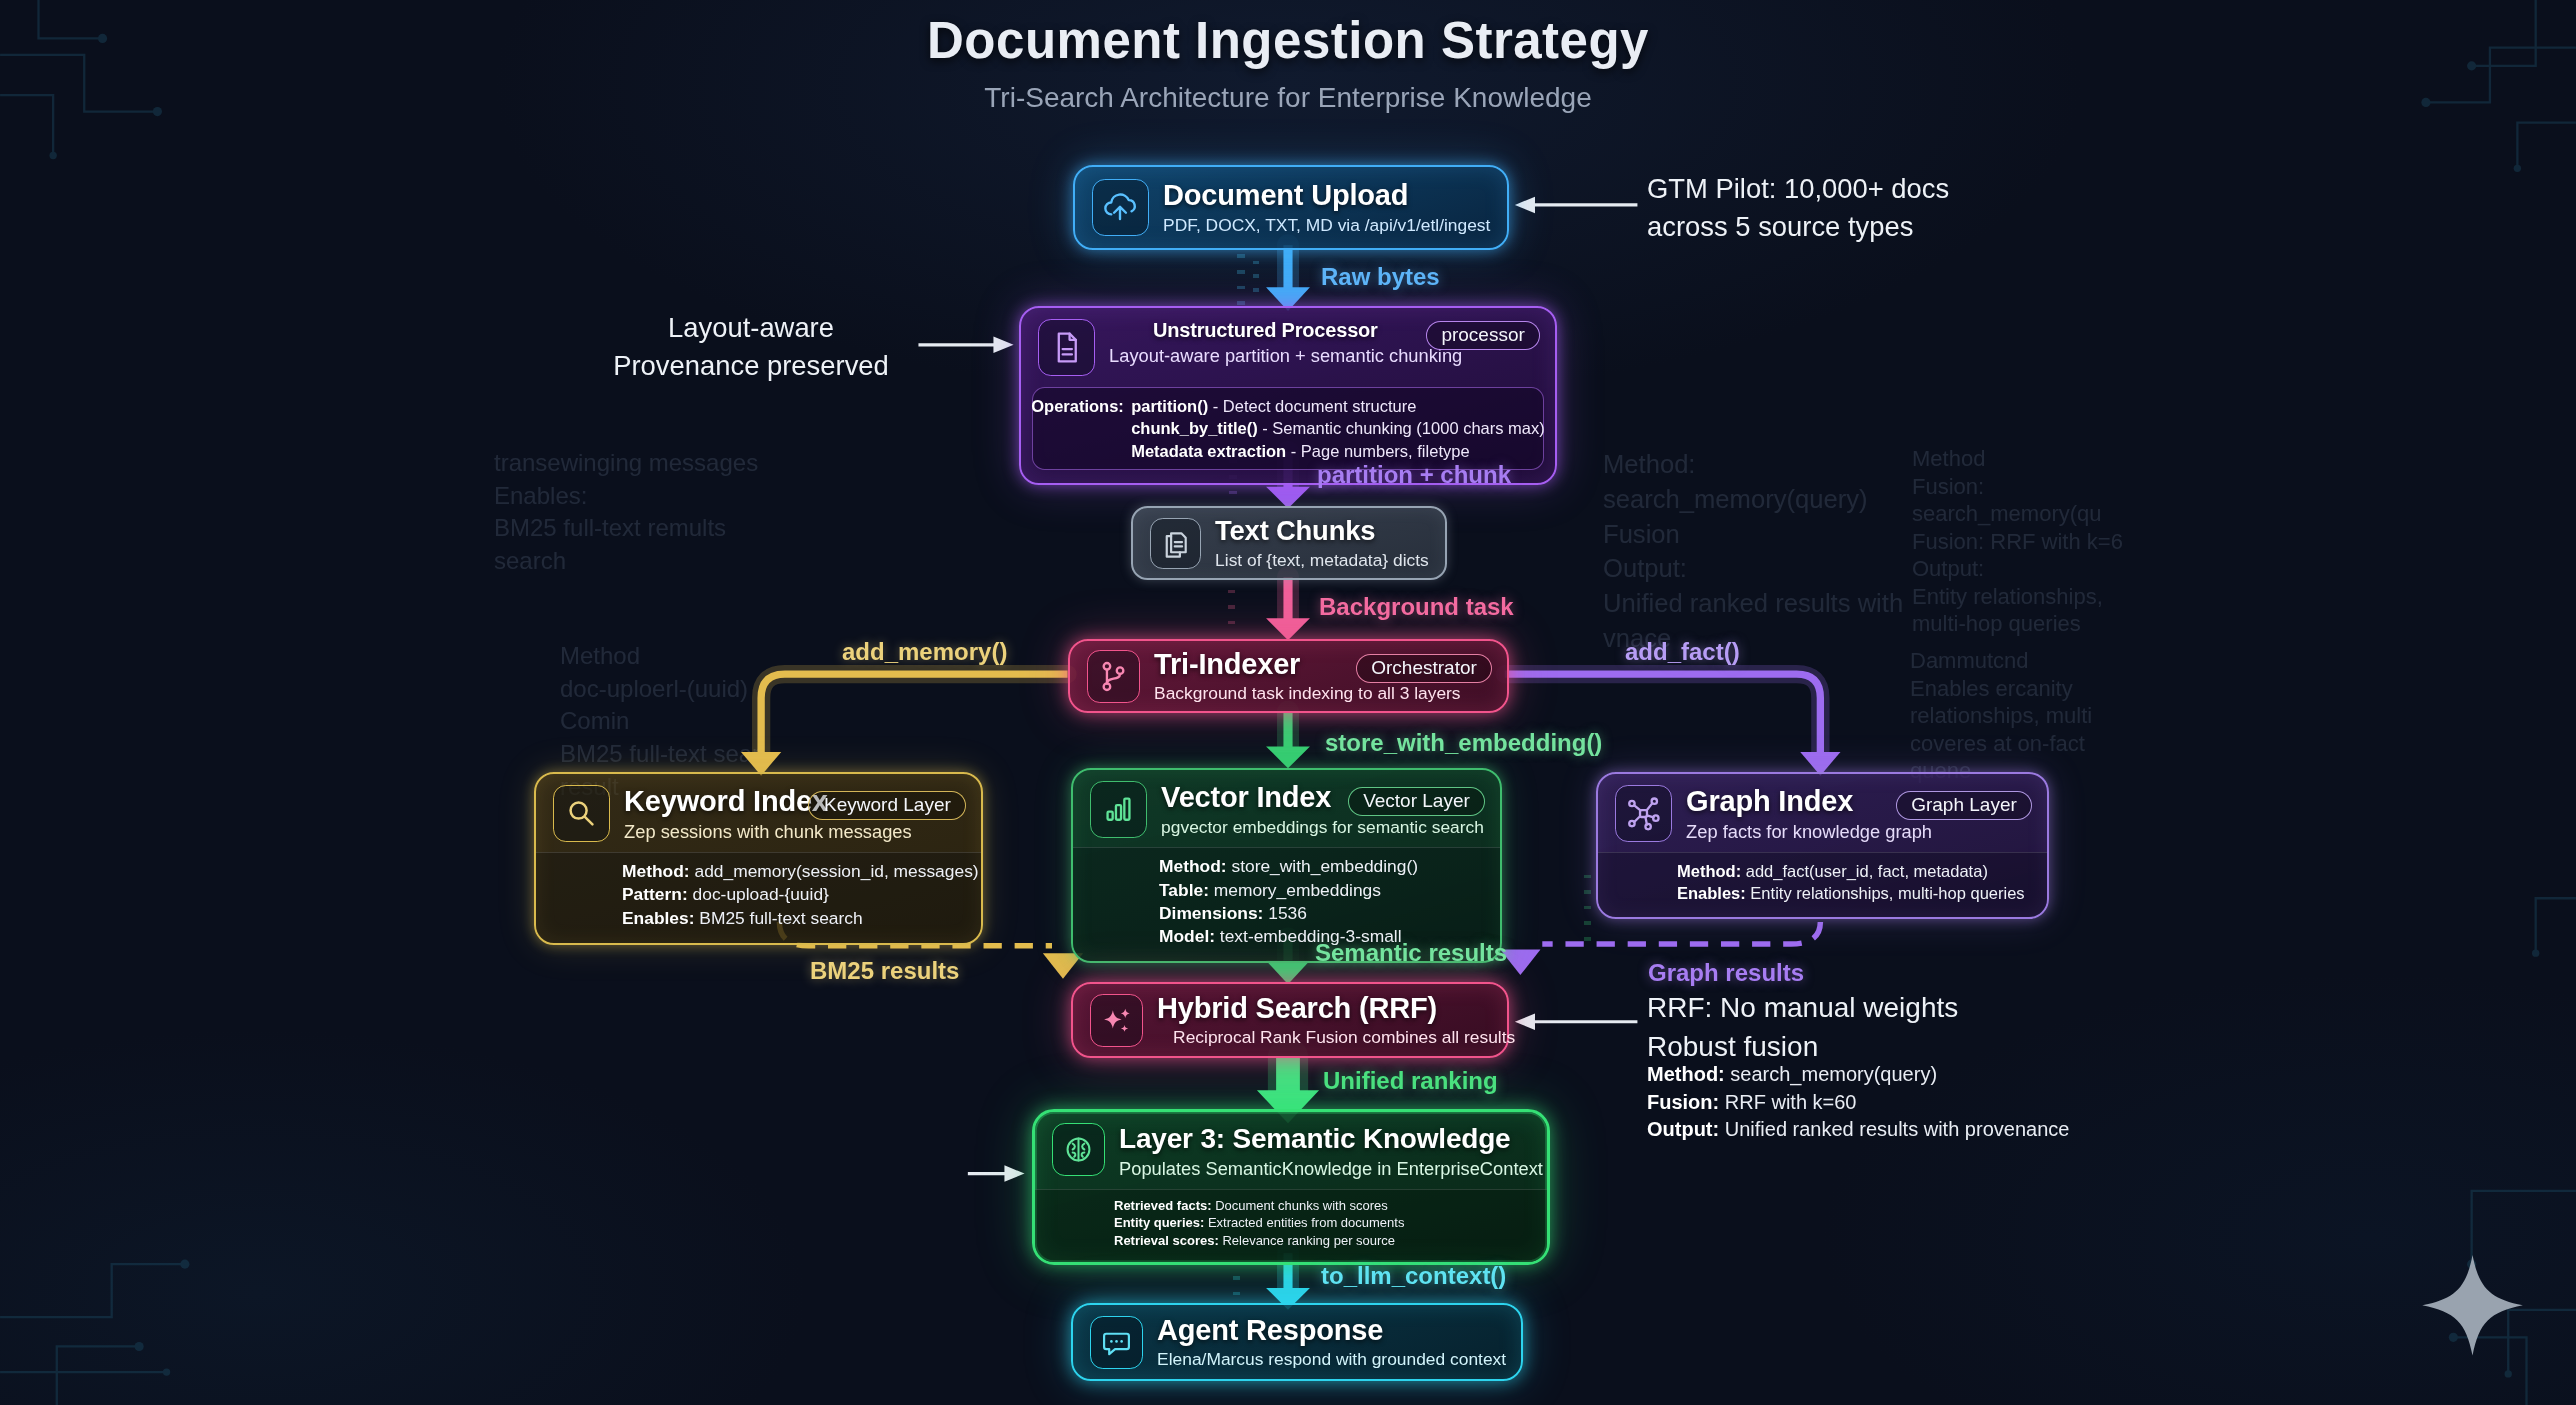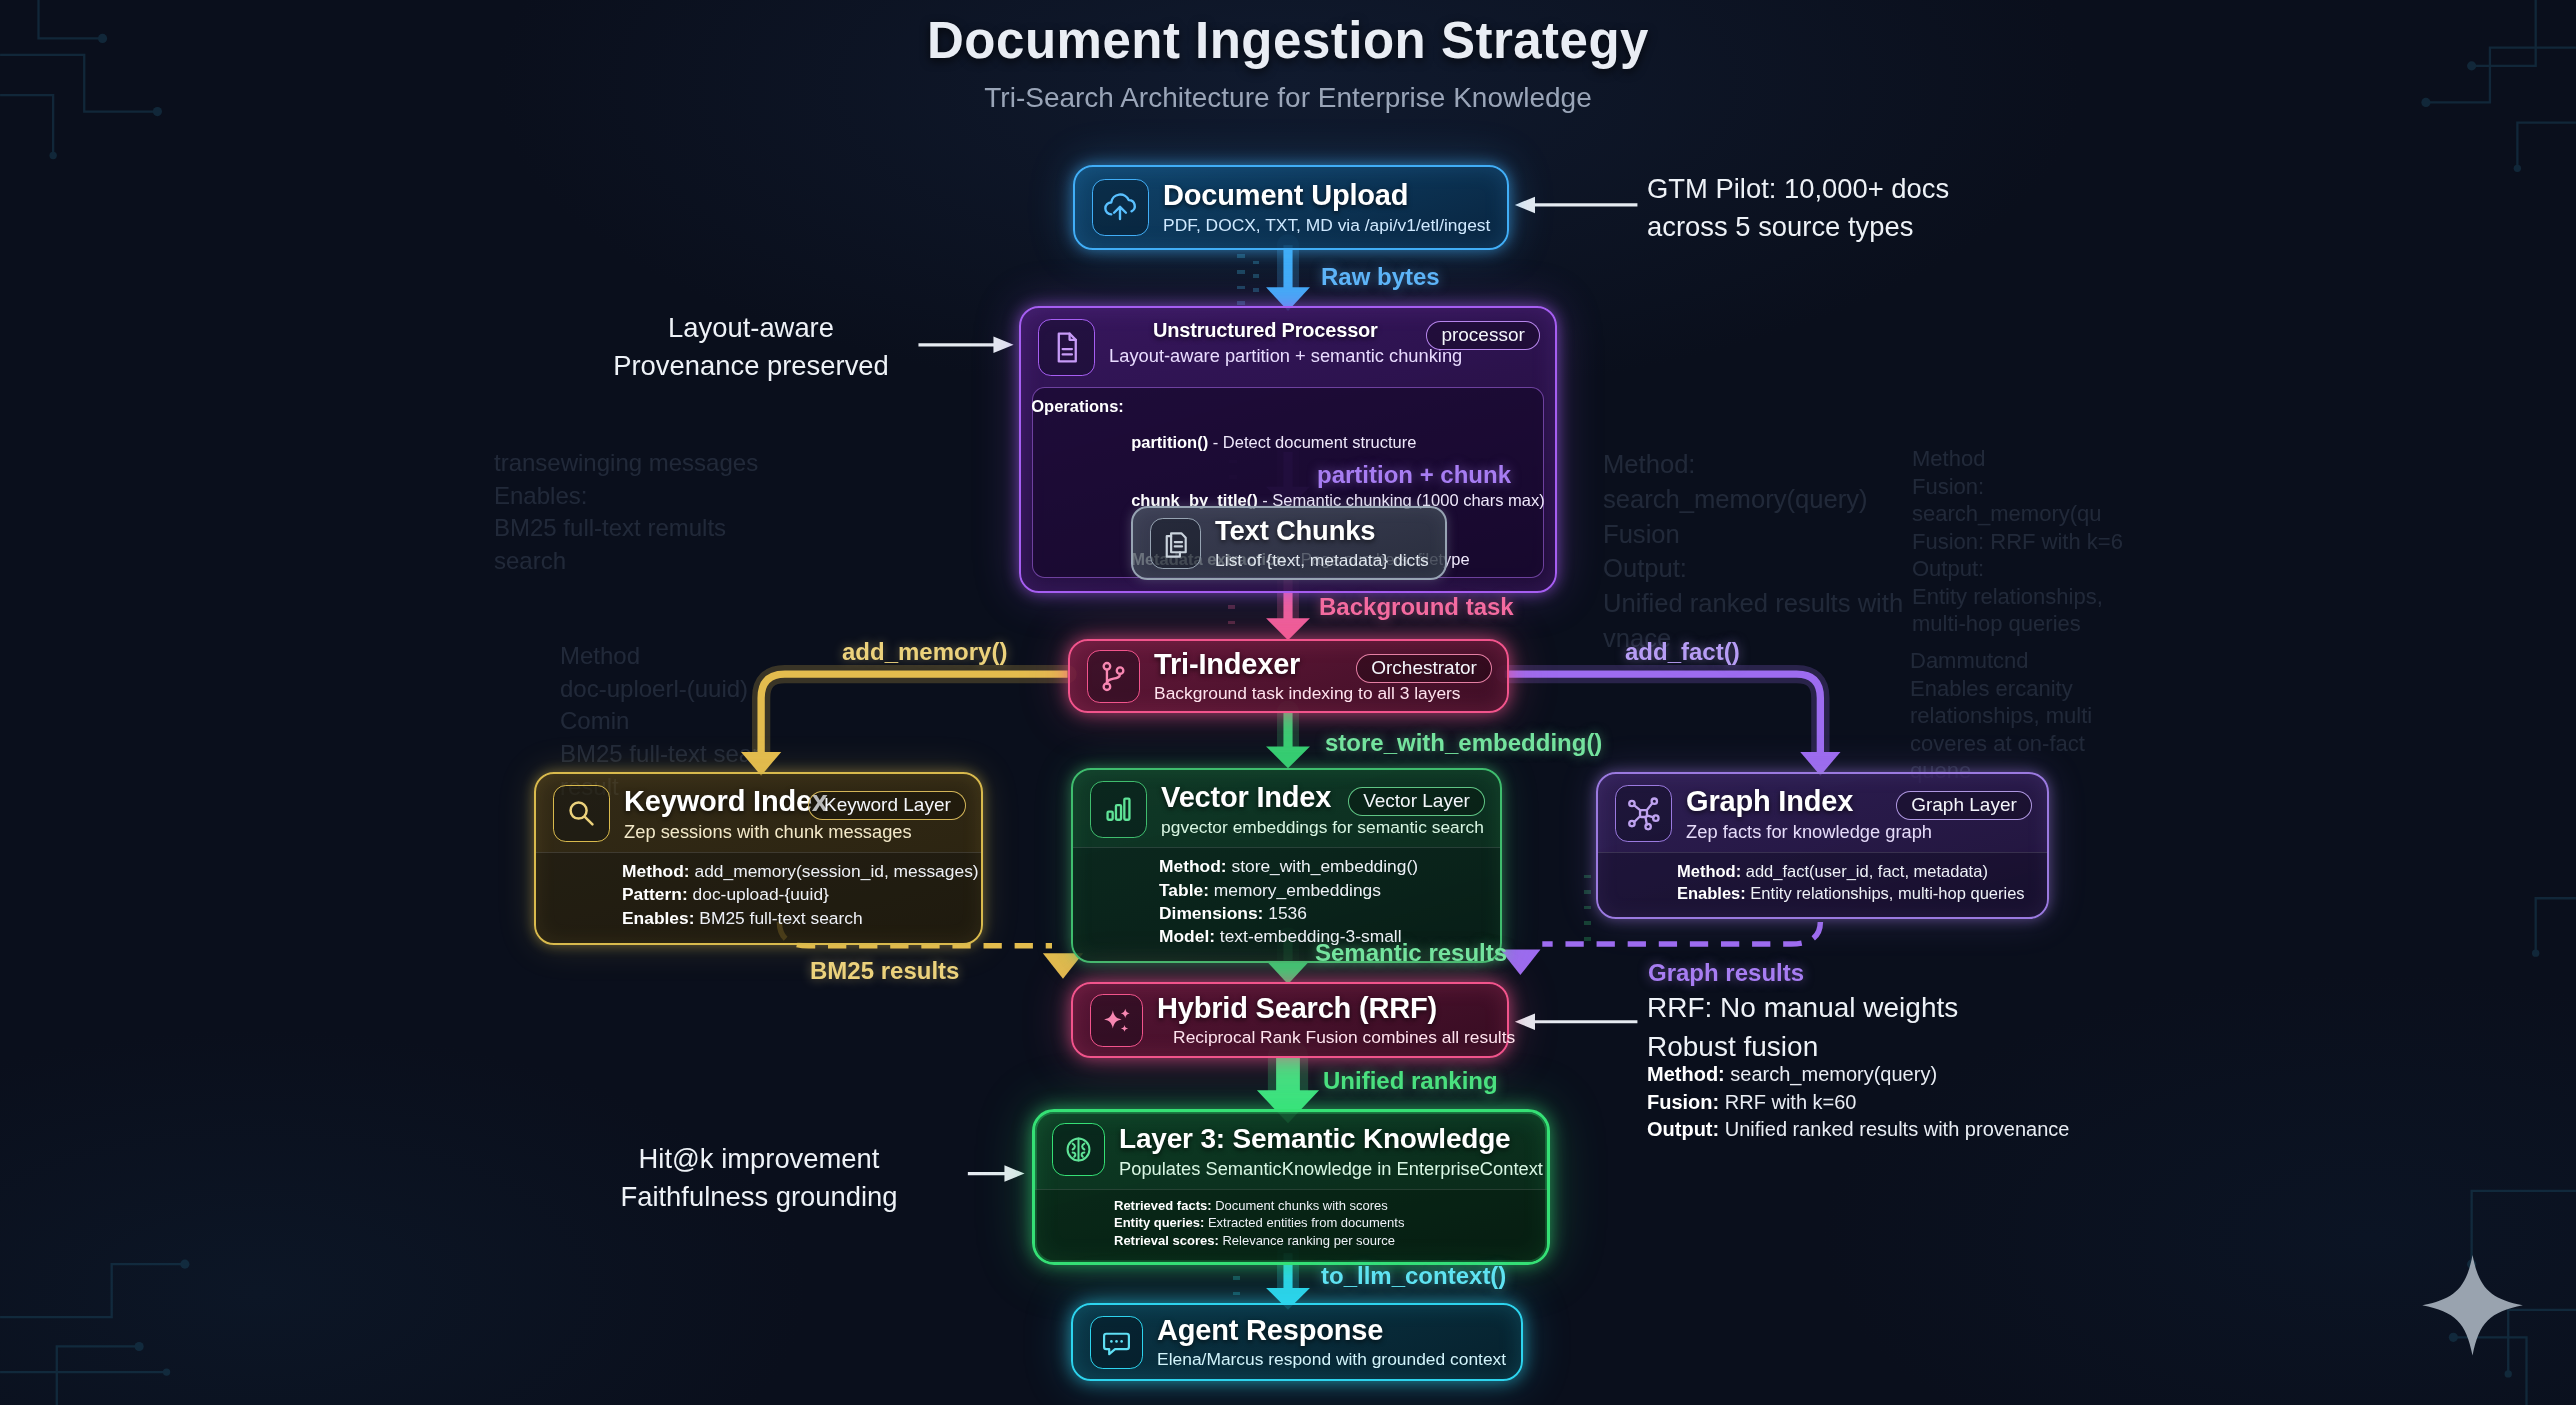--- a/index.html
+++ b/index.html
@@ -42,21 +42,21 @@
   #n-upload{left:1073px;top:165px;width:432px;height:81px;border:2.7px solid #41aef7;
     background:linear-gradient(160deg,rgba(16,82,128,.78),rgba(8,38,66,.9));
     box-shadow:0 0 14.6px rgba(65,174,247,.6),0 0 44px rgba(65,174,247,.26),inset 0 0 22px rgba(65,174,247,.18);}
   #n-upload .n-sub{color:#cfe9ff;font-size:17.4px;}
   #n-processor{left:1019px;top:306px;width:534px;min-height:143px;border:2.7px solid #a65ef2;
     background:linear-gradient(165deg,rgba(62,24,104,.85),rgba(32,12,58,.92));
     box-shadow:0 0 14.6px rgba(166,94,242,.6),0 0 46px rgba(166,94,242,.25),inset 0 0 24px rgba(166,94,242,.16);}
   #n-processor .n-sub{color:#e9dcff;}
   .ops-panel{margin:1.8px 11px 12.8px;border:1.8px solid rgba(178,112,245,.55);background:rgba(18,6,38,.6);
     border-radius:12.8px;padding:7.3px 9.1px;font-size:16.5px;color:#efe8fb;display:flex;gap:7.3px;justify-content:center;line-height:1.35;}
-  .ops-row{white-space:nowrap;margin-top:36px;}
+  .ops-row{white-space:nowrap;}
   #n-chunks{left:1131px;top:506px;width:312px;height:70px;border:2.3px solid #97a4b3;
     background:linear-gradient(165deg,rgba(72,82,96,.72),rgba(44,52,64,.85));
     box-shadow:0 0 11px rgba(151,164,179,.35),inset 0 0 16.5px rgba(151,164,179,.12);border-radius:16.5px;}
   #n-chunks .n-title{font-size:27.4px;}
   #n-chunks .n-sub{color:#dfe5ec;font-size:17.4px;}
   #n-indexer{left:1068px;top:639px;width:437px;height:70px;border:2.7px solid #f2548c;
     background:linear-gradient(160deg,rgba(120,26,64,.82),rgba(66,14,38,.92));
     box-shadow:0 0 16.5px rgba(242,84,140,.65),0 0 49px rgba(242,84,140,.28),inset 0 0 22px rgba(242,84,140,.2);}
   #n-indexer .n-sub{font-size:17.4px;color:#ffe3ee;}
   #n-keyword{left:534px;top:772px;width:445px;min-height:143px;border:2.3px solid #d9ba4d;
@@ -459,17 +459,15 @@
 across 5 source types</div>
   <div class="abs ann" style="left:600px;top:309px;width:302px;text-align:center;">Layout-aware
 Provenance preserved</div>
   <div class="abs ann" style="left:1647px;top:988px;font-size:28px;">RRF: No manual weights
 Robust fusion</div>
   <div class="abs" style="left:1647px;top:1061px;">
     <div class="ann-detail"><span class="dk">Method:</span><span> search_memory(query)</span></div>
     <div class="ann-detail"><span class="dk">Fusion:</span><span> RRF with k=60</span></div>
     <div class="ann-detail"><span class="dk">Output:</span><span> Unified ranked results with provenance</span></div>
   </div>
-  <div class="abs ann" style="left:585px;top:1140px;width:348px;text-align:center;">Hit@k improvement
-Faithfulness grounding</div>
 
 </div>
 
 
 </body></html>

